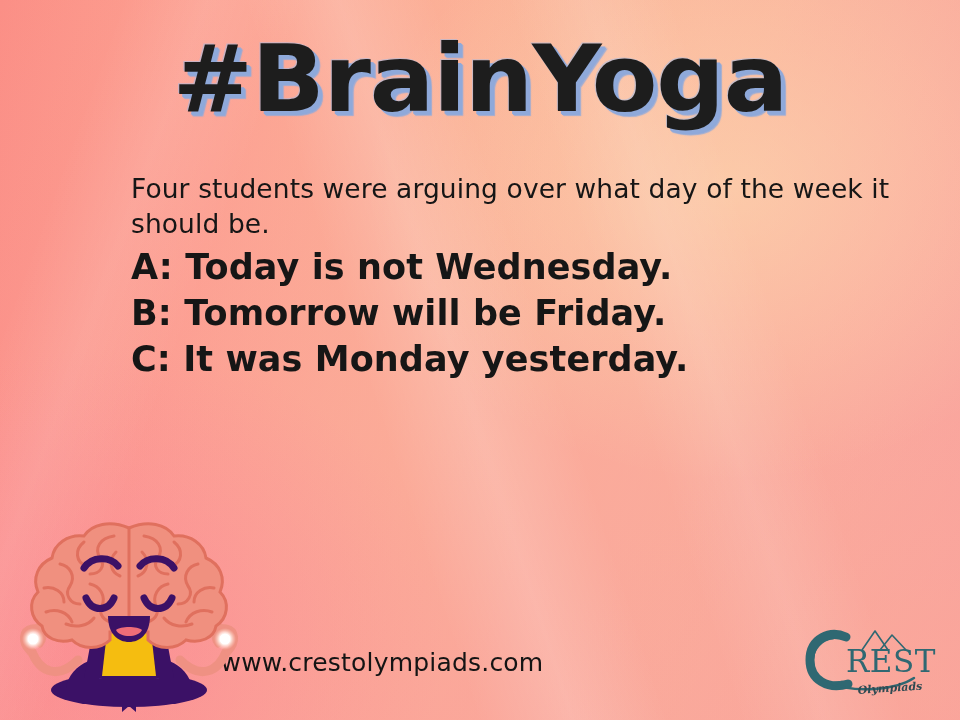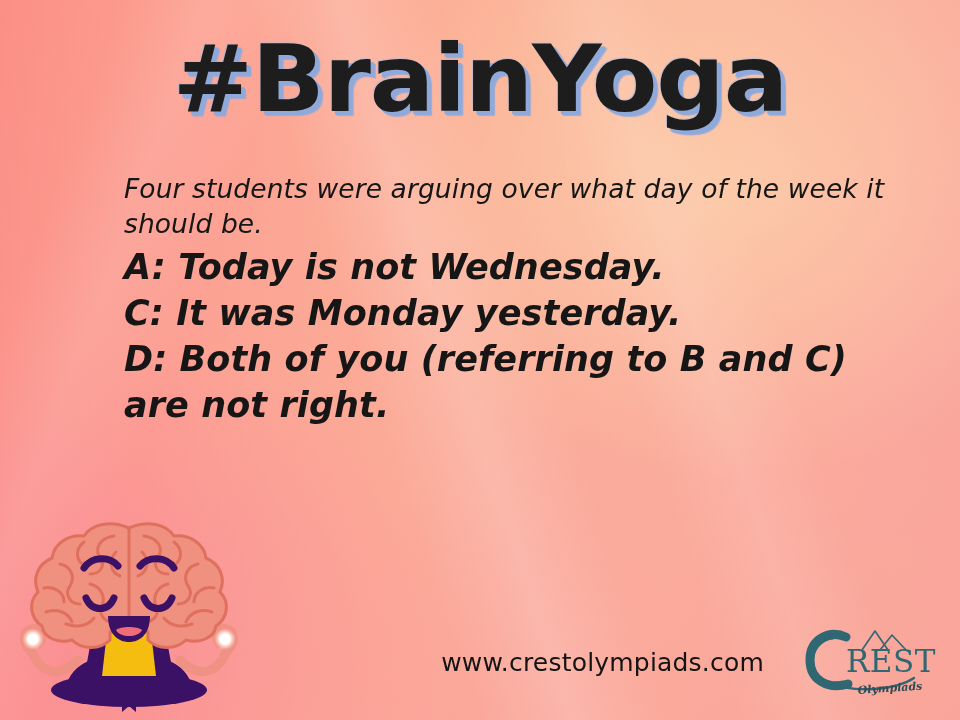--- a/index.html
+++ b/index.html
@@ -59,43 +59,42 @@
        4px 4px 0 #8fa9da,
        5px 5px 1px rgba(143,169,218,0.85),
       -1px -1px 0 rgba(160,185,228,0.55);
     white-space: nowrap;
     transform: scaleX(1.04);
   }
 
   
   #body-copy {
     position: absolute;
-    left: 124px;
+    left: 131px;
     top: 172px;
     width: 800px;
     color: #161616;
-    font-style: italic;
   }
   .line {
     font-size: 26.5px;
     line-height: 1.31;
     letter-spacing: 0.1px;
   }
   .line.regular { font-weight: 400; }
   .line.bold    { font-weight: 700; font-size: 35px; }
   .intro        { margin-bottom: 4px; }
   .closing      { margin-top: 5px; }
 
   
   #url {
     position: absolute;
     left: 0;
     top: 648px;
     width: 764px;
-    text-align: right;
+    text-align: center;
     font-size: 25px;
     font-weight: 400;
     color: #141414;
     letter-spacing: 0.2px;
   }
 
   
   #mascot {
     position: absolute;
     left: 4px;
@@ -118,22 +117,22 @@
 
 <div id="poster">
 
   <div class="streaks"></div>
 
   <div id="title">#BrainYoga</div>
 
   <div id="body-copy">
     <div class="line regular intro">Four students were arguing over what day of the week it should be.</div>
     <div class="line bold">A: Today is not Wednesday.</div>
+    <div class="line bold">B: Tomorrow will be Friday.</div>
     <div class="line bold">C: It was Monday yesterday.</div>
-    <div class="line bold">D: Both of you (referring to B and C) are not right.</div>
   </div>
 
   <div id="url">www.crestolympiads.com</div>
 
   <svg id="mascot" viewBox="0 0 250 208">
     <defs>
       <radialGradient id="handGlow" cx="50%" cy="50%" r="50%">
         <stop offset="0%" stop-color="#ffffff" stop-opacity="1"></stop>
         <stop offset="55%" stop-color="#fff6ef" stop-opacity="0.85"></stop>
         <stop offset="100%" stop-color="#ffd9c9" stop-opacity="0"></stop>

